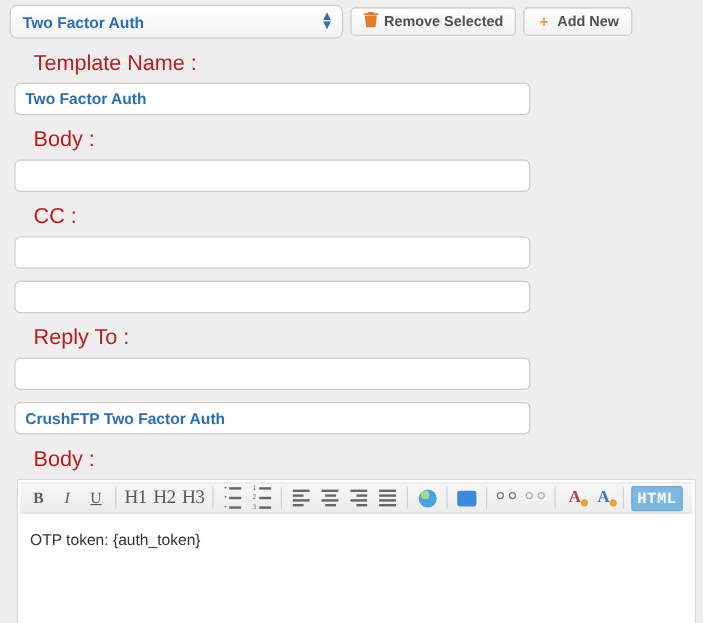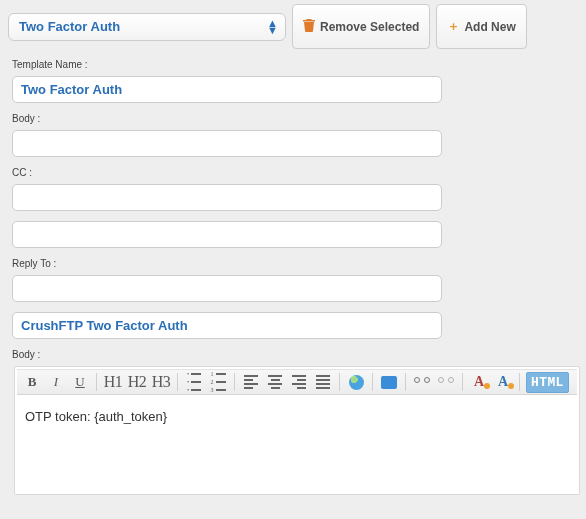--- a/index.html
+++ b/index.html
@@ -43,39 +43,40 @@
     transform: translateY(-50%);
     pointer-events: none;
     color: #2b6fb6;
     font-size: 11px;
     line-height: 7px;
   }
   .btn {
     display: inline-flex;
     align-items: center;
     gap: 5px;
-    height: 45px;
+    height: 24px;
     padding: 0 10px;
     border: 1px solid #ccc;
     border-radius: 4px;
     background: linear-gradient(#ffffff, #f0f0f0);
     font-size: 12px;
     font-weight: 600;
     color: #505050;
     cursor: pointer;
     font-family: inherit;
   }
   .icon-trash { color: #e07b2c; }
   .icon-plus { color: #e8972e; font-weight: 900; }
   .form-group { margin: 0 14px 10px 4px; }
   .form-label {
     display: block;
-    font-size: 10px;
-    color: #404040;
+    font-size: 18px;
+    color: #b91c1c;
     margin-bottom: 6px;
+    margin-left: 16px;
   }
   .text-input {
     width: 430px;
     height: 27px;
     border: 1px solid #ccc;
     border-radius: 5px;
     background: #fff;
     padding: 0 8px;
     font-size: 13px;
     font-family: inherit;

